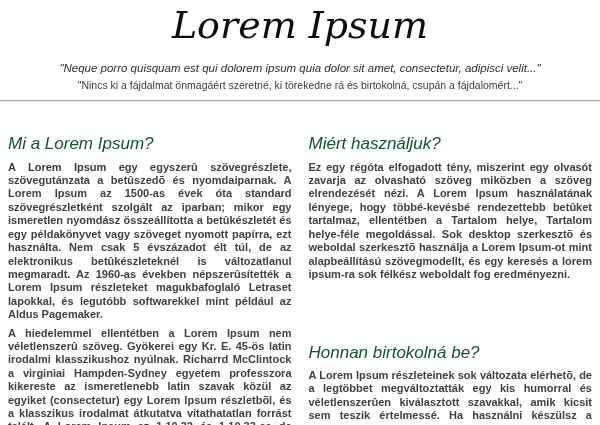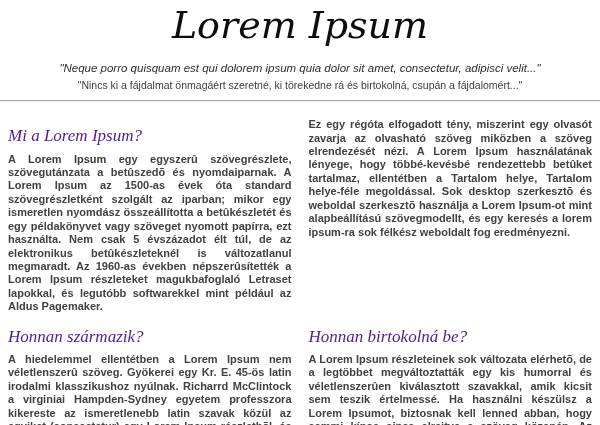--- a/index.html
+++ b/index.html
@@ -53,27 +53,27 @@
     background: transparent;
   }
   .content-grid {
     display: grid;
     grid-template-columns: 1fr 1fr;
     column-gap: 17px;
     row-gap: 5px;
     padding: 8px 8px 0 8px;
   }
   .section h2 {
-    font-family: Liberation Serif, serif;
+    font-family: Liberation Sans, sans-serif;
     font-style: italic;
     font-weight: normal;
     font-size: 17px;
     line-height: 1.2;
-    color: #4c1d95;
-    margin: 8px 0 6px 0;
+    color: #14532d;
+    margin: 16px 0 6px 0;
   }
   .section p {
     margin: 0;
     font-size: 11px;
     line-height: 1.22;
     color: #414141;
     text-align: justify;
     text-justify: inter-word;
     font-weight: bold;
   }
@@ -100,25 +100,25 @@
     <div class="section">
       <h2>Mi a Lorem Ipsum?</h2>
       <p>
         <span>A</span>
         <b>Lorem Ipsum</b>
         <span>egy egyszerû szövegrészlete, szövegutánzata a betûszedõ és nyomdaiparnak. A Lorem Ipsum az 1500-as évek óta standard szövegrészletként szolgált az iparban; mikor egy ismeretlen nyomdász összeállította a betûkészletét és egy példakönyvet vagy szöveget nyomott papírra, ezt használta. Nem csak 5 évszázadot élt túl, de az elektronikus betûkészleteknél is változatlanul megmaradt. Az 1960-as években népszerûsítették a Lorem Ipsum részleteket magukbafoglaló Letraset lapokkal, és legutóbb softwarekkel mint például az Aldus Pagemaker.</span>
       </p>
     </div>
 
     <div class="section">
+      <h2>Miért használjuk?</h2>
       <p>Ez egy régóta elfogadott tény, miszerint egy olvasót zavarja az olvasható szöveg miközben a szöveg elrendezését nézi. A Lorem Ipsum használatának lényege, hogy többé-kevésbé rendezettebb betûket tartalmaz, ellentétben a Tartalom helye, Tartalom helye-féle megoldással. Sok desktop szerkesztõ és weboldal szerkesztõ használja a Lorem Ipsum-ot mint alapbeállítású szövegmodellt, és egy keresés a lorem ipsum-ra sok félkész weboldalt fog eredményezni.</p>
     </div>
 
     <div class="section">
-      <h2>Honnan származik?</h2>
       <p>A hiedelemmel ellentétben a Lorem Ipsum nem véletlenszerû szöveg. Gyökerei egy Kr. E. 45-ös latin irodalmi klasszikushoz nyúlnak. Richarrd McClintock a virginiai Hampden-Sydney egyetem professzora kikereste az ismeretlenebb latin szavak közül az egyiket (consectetur) egy Lorem Ipsum részletbõl, és a klasszikus irodalmat átkutatva vitathatatlan forrást talált. A Lorem Ipsum az 1.10.32 és 1.10.33-as de Finibus Bonoruem et Malorum részleteibõl származik (A Jó és Rossz határai - Cicero), Kr. E. 45-bõl. A könyv az etika elméletét tanulmányozza, ami nagyon népszerû volt a reneszánsz korban. A Lorem Ipsum elsõ sora, Lorem ipsum dolor sit amet.. a 1.10.32-es bekezdésbõl származik.</p>
     </div>
 
     <div class="section">
       <h2>Honnan birtokolná be?</h2>
       <p>A Lorem Ipsum részleteinek sok változata elérhetõ, de a legtöbbet megváltoztatták egy kis humorral és véletlenszerûen kiválasztott szavakkal, amik kicsit sem teszik értelmessé. Ha használni készülsz a Lorem Ipsumot, biztosnak kell lenned abban, hogy semmi kínos sincs elrejtve a szöveg közepén. Az összes internetes Lorem Ipsum készítõ igyekszik elõre beállított részleteket ismételni a szükséges mennyiségben, ezzel téve az internet egyetlen igazi Lorem Ipsum generátorává ezt az oldalt. Az oldal körülbelül 200 latin szót használ, egy maroknyi modell-mondatszerkezettel így téve a Lorem Ipsumot elfogadhatóvá. Továbbá az elkészült Lorem Ipsum humortól, ismétlõdéstõl vagy értelmetlen szavaktól mentes.</p>
     </div>
 
   </div>
 </div>

